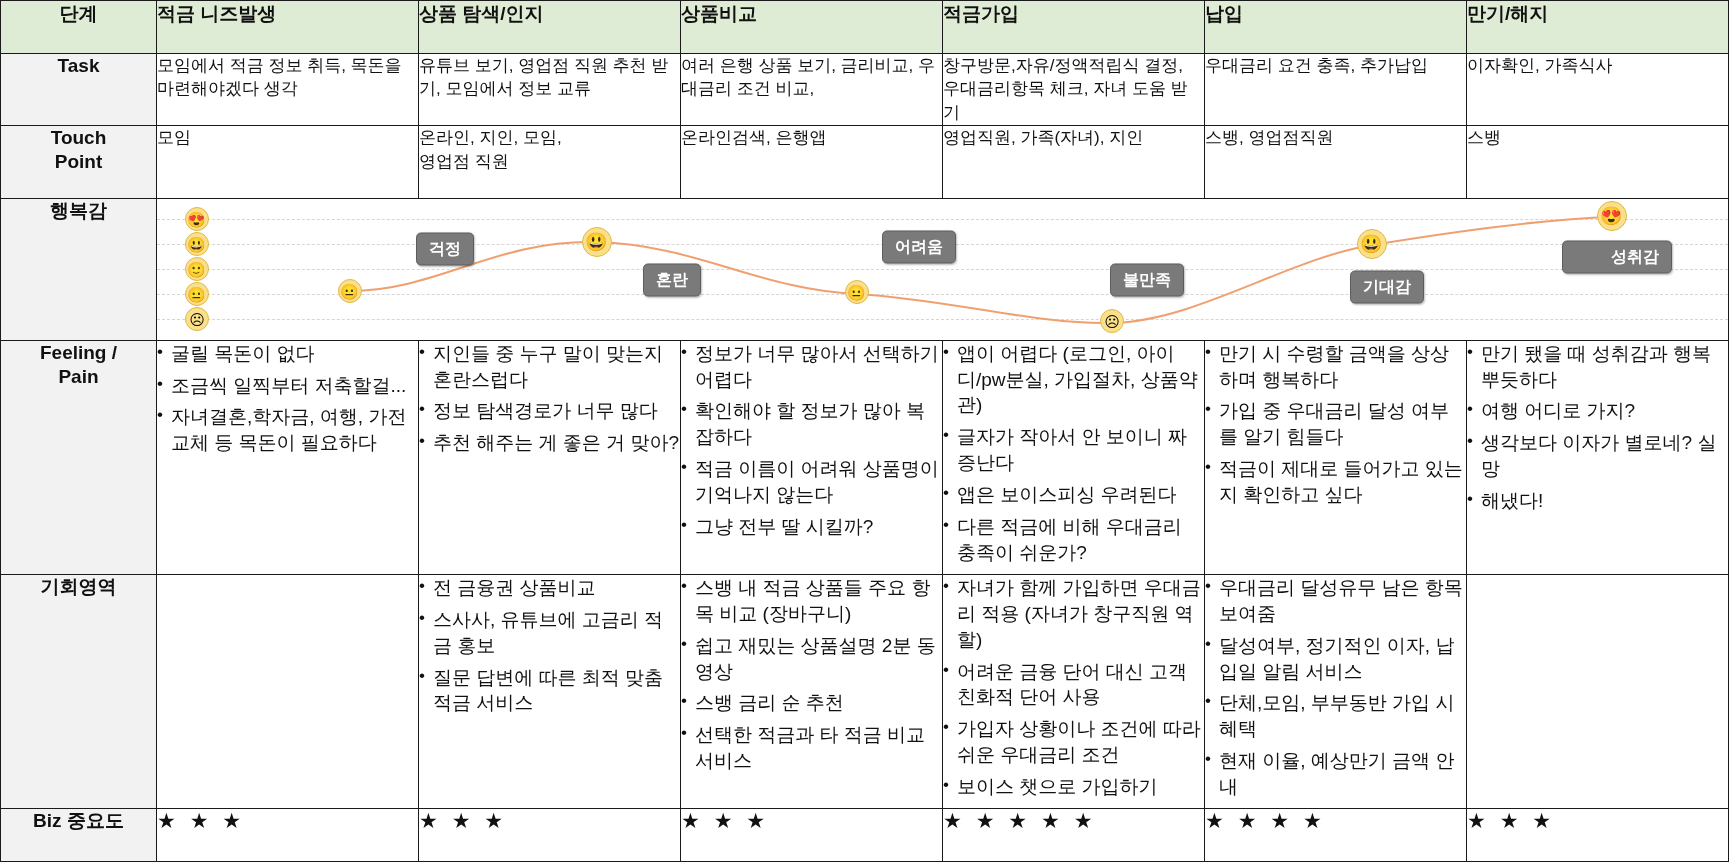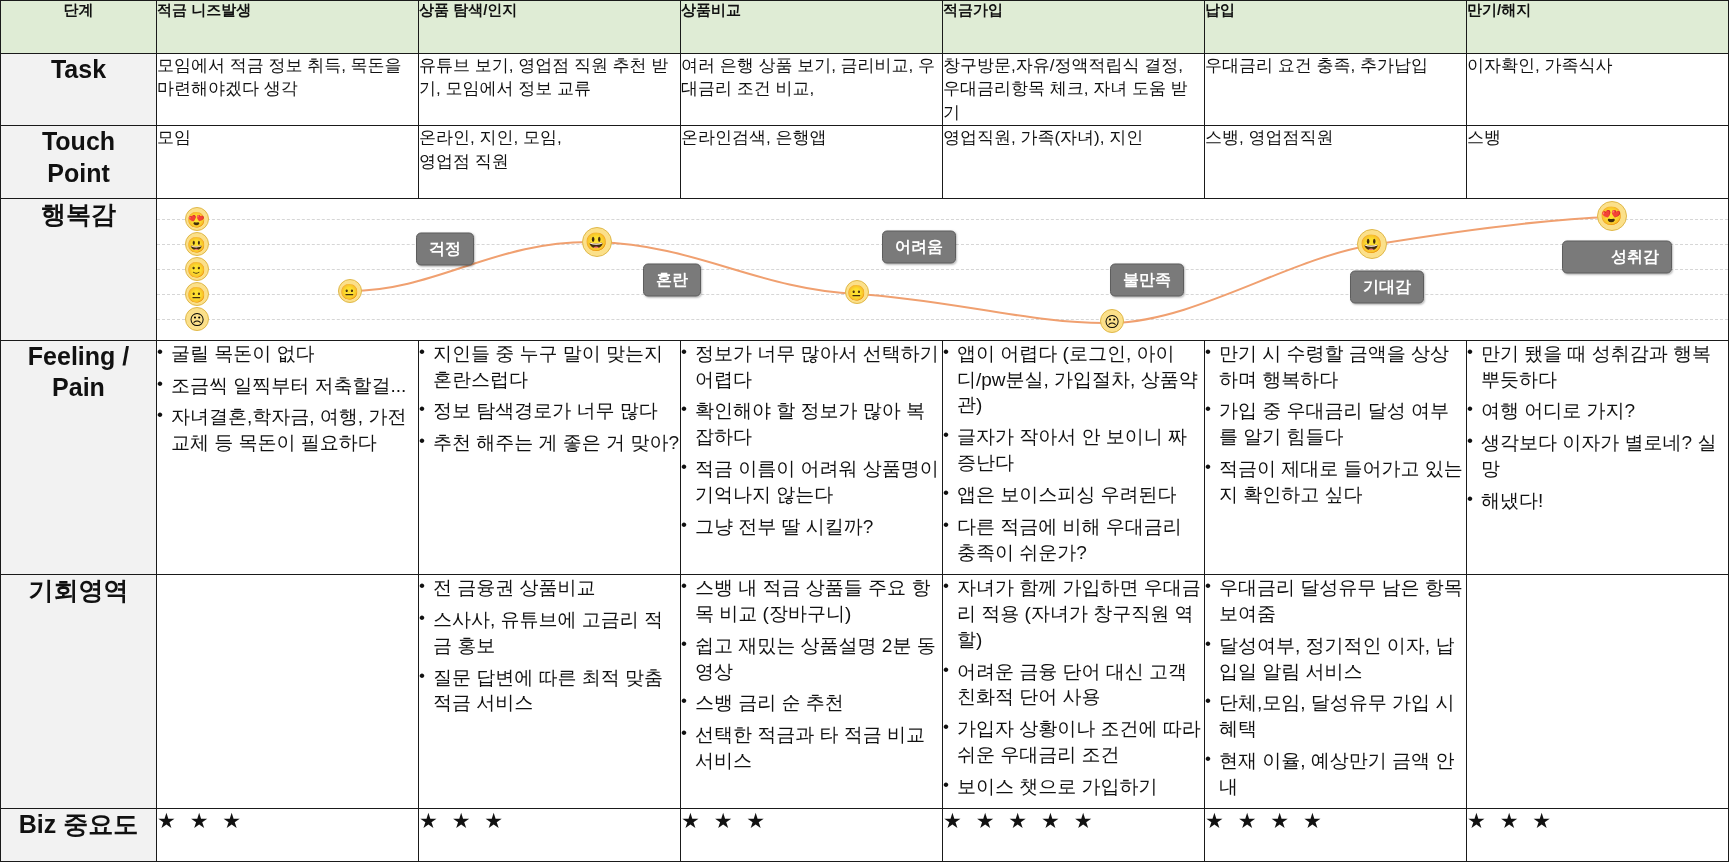--- a/index.html
+++ b/index.html
@@ -28,30 +28,30 @@
   }
   
   col.c0 { width: 156px; }
   col.cd { width: 262px; }
 
   .rowlabel {
     background: #f2f2f2;
     text-align: center;
     vertical-align: middle;
     font-weight: bold;
-    font-size: 25px;
+    font-size: 19px;
     color: #111;
     line-height: 1.25;
   }
   .hdr {
     background: #dfecd5;
     text-align: center;
     vertical-align: middle;
     font-weight: bold;
-    font-size: 15px;
+    font-size: 19px;
     color: #111;
     height: 52px;
     margin-top: 36px;
   }
   .hdr.stage { background: #dfecd5; }
   .hdr.col { text-align: left; padding-left: 0; }
 
   .cell {
     padding: 10px 12px 10px 12px;
     font-size: 17px;
@@ -314,21 +314,21 @@
               <li>자녀가 함께 가입하면 우대금리 적용 (자녀가 창구직원 역할)</li>
               <li>어려운 금융 단어 대신 고객 친화적 단어 사용</li>
               <li>가입자 상황이나 조건에 따라 쉬운 우대금리 조건</li>
               <li>보이스 챗으로 가입하기</li>
             </ul>
           </td>
       <td class="cell">
             <ul class="bullets">
               <li>우대금리 달성유무 남은 항목 보여줌</li>
               <li>달성여부, 정기적인 이자, 납입일 알림 서비스</li>
-              <li>단체,모임, 달성유무 가입 시 혜택</li>
+              <li>단체,모임, 부부동반 가입 시 혜택</li>
               <li>현재 이율, 예상만기 금액 안내</li>
             </ul>
           </td>
       <td class="cell">
             <ul class="bullets"></ul>
           </td>
     </tr>
 
     <tr style="height:52px;">
       <td class="rowlabel">Biz 중요도</td>

